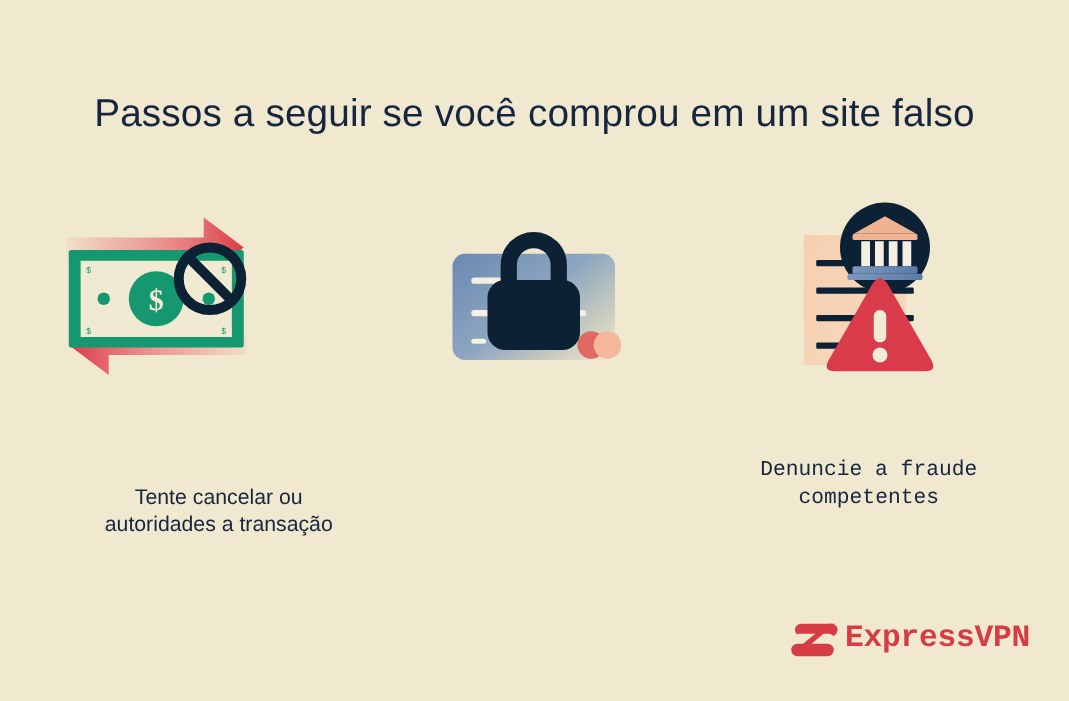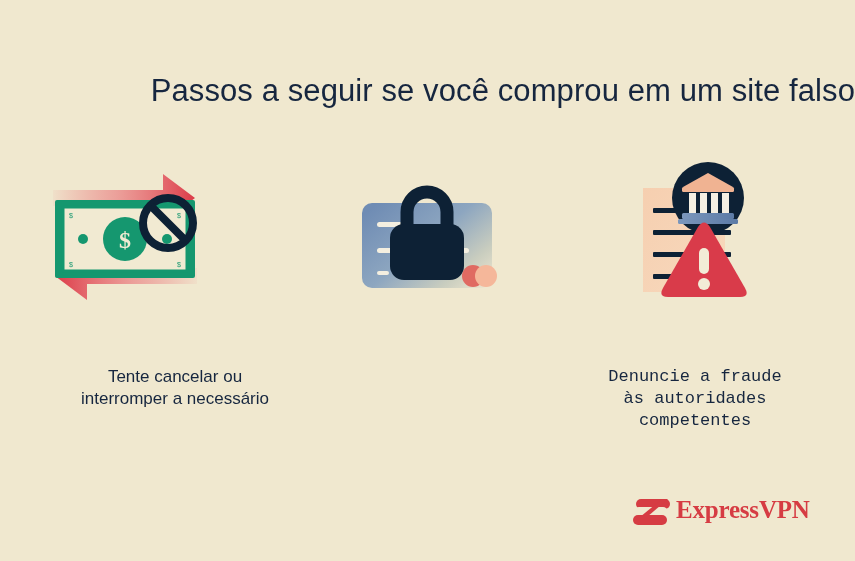--- a/index.html
+++ b/index.html
@@ -19,21 +19,21 @@
     height: 561px;
     background: #f0e8cf;
   }
 
   
   #page-title {
     position: absolute;
     left: 0;
     top: 72px;
     width: 855px;
-    text-align: right;
+    text-align: center;
     font-size: 31px;
     line-height: 38px;
     color: #16263f;
     font-weight: 400;
     letter-spacing: 0.1px;
     white-space: nowrap;
   }
 
   
   .icon-slot {
@@ -85,21 +85,21 @@
   
   .caption {
     position: absolute;
     top: 366px;
     text-align: center;
     font-size: 17px;
     line-height: 22px;
     color: #16263f;
     font-weight: 400;
   }
-  #caption-1 { left: 45px;  width: 260px; }
+  #caption-1 { left: 45px;  width: 260px; margin-top: 21px; }
   #caption-2 { left: 297px; width: 260px; }
   #caption-3 { left: 565px; width: 260px; font-family: Liberation Mono, monospace; }
   .caption-line { display: block; }
 
   
   #logo {
     position: absolute;
     left: 632px;
     top: 492px;
     width: 160px;
@@ -109,21 +109,21 @@
     position: absolute;
     left: 0;
     top: 3px;
     width: 40px;
     height: 34px;
   }
   #logo-text {
     position: absolute;
     left: 44px;
     top: 4px;
-    font-family: Liberation Serif, serif;
+    font-family: Liberation Mono, monospace;
     font-size: 25px;
     font-weight: 700;
     color: #d63c43;
     letter-spacing: -0.2px;
     white-space: nowrap;
   }
 </style>
 </head>
 <body>
 
@@ -249,29 +249,28 @@
 
   <div id="timeline">
     
     
     
     
   </div>
 
   <div class="caption" id="caption-1">
     <span class="caption-line">Tente cancelar ou</span>
-    <span class="caption-line">interromper a necessário</span>
+    <span class="caption-line">autoridades a transação</span>
   </div>
 
   <div class="caption" id="caption-2">
   </div>
 
   <div class="caption" id="caption-3">
     <span class="caption-line">Denuncie a fraude</span>
-    <span class="caption-line">às autoridades</span>
     <span class="caption-line">competentes</span>
   </div>
 
   <div id="logo">
     <svg id="logo-mark" viewBox="0 0 40 34" xmlns="http://www.w3.org/2000/svg">
       <path d="M9 4 L33 4 A5 5 0 0 1 33 14 L9 14 A5 5 0 0 1 9 4 Z" fill="#d63c43"></path>
       <path d="M7 12 L31 12 A4.5 4.5 0 0 1 31 21 L7 21 A4.5 4.5 0 0 1 7 12 Z" fill="#f0e8cf"></path>
       <path d="M30 4 L36 4 L15 22 L8 22 Z" fill="#d63c43"></path>
       <path d="M6 20 L30 20 A5 5 0 0 1 30 30 L6 30 A5 5 0 0 1 6 20 Z" fill="#d63c43"></path>
     </svg>

